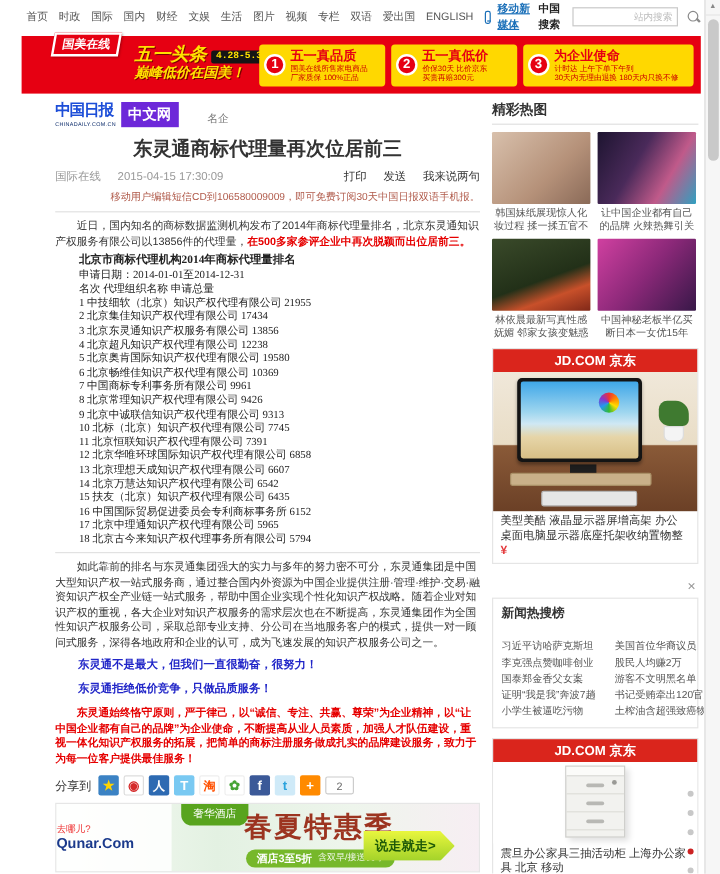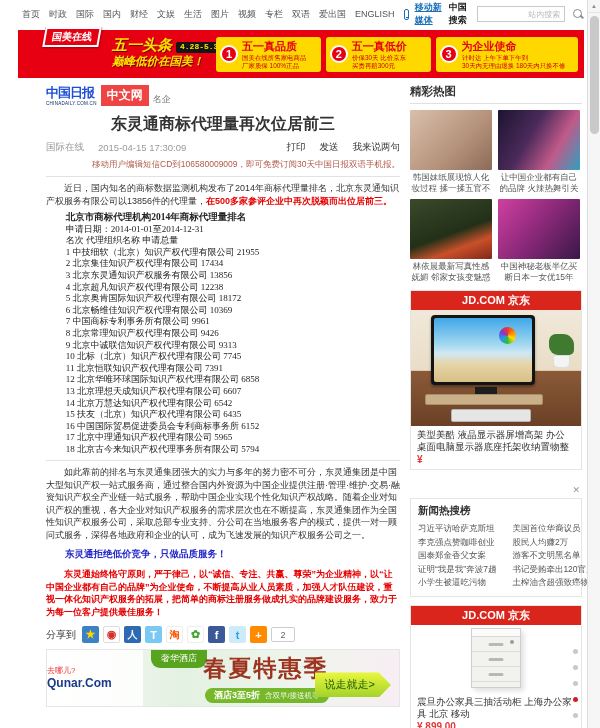--- a/index.html
+++ b/index.html
@@ -39,22 +39,22 @@
 
   
   .content { display:flex; align-items:flex-start; }
   .article { flex:1; padding:0 10px 0 28px; min-width:0; }
   .sidebar { width:172px; margin-right:2px; }
 
   
   .logo-row { display:flex; align-items:flex-end; gap:4px; height:22px; }
   .logo-cn { color:#1d4ed8; font-weight:bold; font-size:13px; letter-spacing:-1px; line-height:11px;}
   .logo-site { display:block; font-size:4.5px; color:#0a2a6a; letter-spacing:.3px;}
-  .logo-box { background:#ef4444; color:#fff; font-size:12px; font-weight:bold; padding:2px 6px; }
-  .logo-channel { font-size:9px; color:#777; margin-left:0; }
+  .logo-box { background:#6d28d9; color:#fff; font-size:12px; font-weight:bold; padding:2px 6px; }
+  .logo-channel { font-size:9px; color:#777; margin-left:20px; }
   .title { text-align:center; font-size:16px; font-weight:bold; color:#333; margin:8px 0 6px 0; }
   .meta { display:flex; align-items:center; font-size:9.5px; color:#999; }
   .meta .src{ margin-right:14px; } .meta .dt{}
   .meta-actions { margin-left:auto; display:flex; gap:14px; }
   .meta-actions span { color:#333; cursor:pointer; }
   .notice { text-align:right; font-size:8.5px; color:#b05a4a; margin-top:5px; }
   .divider { border-top:1px solid #e2e2e2; margin:5px 0; }
 
   
   .para { font-size:9px; line-height:12.5px; color:#333; text-indent:2em; margin:5px 0; }
@@ -83,22 +83,22 @@
     background:linear-gradient(90deg,#f9fcf6,#e3f1e2 38%,#eef5ec 70%,#f7eef3); cursor:pointer;}
   .q-logo { width:96px; height:100%; background:rgba(255,255,255,.85); display:flex; flex-direction:column;
     justify-content:center; line-height:1.2;}
   .q-mini { font-size:8px; color:#e33; } .q-name { font-size:12px; font-weight:bold; color:#1b3a8c; }
   .q-badge { position:absolute; left:104px; top:0; background:#58a41e; color:#fff; font-size:9px; padding:2px 10px 3px; border-radius:0 0 9px 9px;}
   .q-mid { margin-left:44px; position:relative;text-align:right; }
   .q-head { font-size:23px; font-weight:bold; color:#9c3420; letter-spacing:2px; font-family:"Liberation Serif", serif; }
   .q-deal { display:inline-flex; gap:5px; align-items:center; background:#76b82a; color:#fff; font-size:9px;
     font-weight:bold; padding:1px 9px; border-radius:9px; margin-left:18px;}
   .q-deal .q-note { font-weight:normal; font-size:7.5px; opacity:.9; }
-  .q-cta { position:absolute; right:8px; bottom:9px; background:linear-gradient(180deg,#eaf73e,#a4d32a);
-    color:#1f5a08; font-weight:normal; font-size:11px; padding:5px 16px 5px 10px;
+  .q-cta { position:absolute; right:20px; bottom:9px; background:linear-gradient(180deg,#eaf73e,#a4d32a);
+    color:#1f5a08; font-weight:bold; font-size:11px; padding:5px 16px 5px 10px;
     clip-path:polygon(0 0,84% 0,100% 50%,84% 100%,0 100%); cursor:pointer;margin-left:37px;}
 
   
   .sb-mod { margin-bottom:8px; }
   .sb-title { font-size:11.5px; font-weight:bold; color:#333; padding-bottom:4px; border-bottom:1px solid #e0e0e0; margin-bottom:6px;}
   .hi-grid { display:flex; flex-wrap:wrap; gap:6px 6px; }
   .hi-item { width:82px; cursor:pointer; }
   .hi-img { width:82px; height:60px; border-radius:1px; }
   .hi-img1{background:linear-gradient(135deg,#d8c0ac,#b59179 60%,#8a6a58);}
   .hi-img2{background:linear-gradient(120deg,#1d1430,#4a2a5a 40%,#c05a8a 70%,#30a0c0);}
@@ -119,21 +119,21 @@
   .umbrella { position:absolute; right:16px; top:9px; width:17px; height:17px; border-radius:50%;
     background:conic-gradient(#e33,#f80,#fd0,#3b3,#29e,#83c,#e33); }
   .m-stand { position:absolute; left:64px; top:77px; width:22px; height:7px; background:#1e1e1e; }
   .m-base { position:absolute; left:14px; top:84px; width:118px; height:11px; background:#c9b089; border:1px solid #a98f66; border-radius:2px;}
   .keyboard { position:absolute; left:40px; bottom:4px; width:80px; height:13px; background:#e6e6e6; border:1px solid #b5b5b5; border-radius:2px;}
   .plant { position:absolute; right:7px; top:24px; width:25px; height:21px; background:#3f7a30; border-radius:7px 11px 5px 9px;}
   .pot { position:absolute; right:11px; top:45px; width:17px; height:13px; background:#f4f4f4; border-radius:0 0 5px 5px; border:1px solid #ddd;}
   .close-row { text-align:right; padding:1px 2px; }
   .close-x { font-size:9px; color:#999; cursor:pointer; }
   .hs-box { border:1px solid #e5e5e5; padding:5px 7px 6px; }
-  .hs-title { font-size:10.5px; font-weight:bold; color:#333; margin-bottom:4px; }
+  .hs-title { font-size:10.5px; font-weight:bold; color:#333; margin-bottom:14px; }
   .hs-cols { display:flex; gap:16px; }
   .hs-col { flex:1; }
   .hs-item { font-size:8.5px; color:#555; line-height:13.5px; white-space:nowrap; overflow:hidden; cursor:pointer;}
   
   .jd2-img { position:relative; height:68px; background:#fff; }
   .cabinet { position:absolute; left:50%; transform:translateX(-50%); top:3px; width:50px; height:60px;
     background:#f2f2ef; border:1px solid #cfcfcc; box-shadow:3px 3px 5px rgba(0,0,0,.12);}
   .cab-top { height:8px; background:#fbfbf9; border-bottom:1px solid #d8d8d4; }
   .drawer { height:15px; border-bottom:1px solid #deded9; position:relative; }
   .drawer::after { content:""; position:absolute; left:50%; top:6px; transform:translateX(-50%);
@@ -246,40 +246,41 @@
       </p>
 
       <div class="ranking">
         <div class="rk-title">北京市商标代理机构2014年商标代理量排名</div>
         <div>申请日期：2014-01-01至2014-12-31</div>
         <div>名次 代理组织名称 申请总量</div>
         <div>1 中技细软（北京）知识产权代理有限公司 21955</div>
         <div>2 北京集佳知识产权代理有限公司 17434</div>
         <div>3 北京东灵通知识产权服务有限公司 13856</div>
         <div>4 北京超凡知识产权代理有限公司 12238</div>
-        <div>5 北京奥肯国际知识产权代理有限公司 18172</div>
+        <div>5 北京奥肯国际知识产权代理有限公司 19580</div>
         <div>6 北京畅维佳知识产权代理有限公司 10369</div>
         <div>7 中国商标专利事务所有限公司 9961</div>
         <div>8 北京常理知识产权代理有限公司 9426</div>
         <div>9 北京中诚联信知识产权代理有限公司 9313</div>
         <div>10 北标（北京）知识产权代理有限公司 7745</div>
         <div>11 北京恒联知识产权代理有限公司 7391</div>
         <div>12 北京华唯环球国际知识产权代理有限公司 6858</div>
         <div>13 北京理想天成知识产权代理有限公司 6607</div>
         <div>14 北京万慧达知识产权代理有限公司 6542</div>
         <div>15 扶友（北京）知识产权代理有限公司 6435</div>
         <div>16 中国国际贸易促进委员会专利商标事务所 6152</div>
         <div>17 北京中理通知识产权代理有限公司 5965</div>
         <div>18 北京古今来知识产权代理事务所有限公司 5794</div>
       </div>
 
       <div class="divider"></div>
 
       <p class="para">如此靠前的排名与东灵通集团强大的实力与多年的努力密不可分，东灵通集团是中国大型知识产权一站式服务商，通过整合国内外资源为中国企业提供注册·管理·维护·交易·融资知识产权全产业链一站式服务，帮助中国企业实现个性化知识产权战略。随着企业对知识产权的重视，各大企业对知识产权服务的需求层次也在不断提高，东灵通集团作为全国性知识产权服务公司，采取总部专业支持、分公司在当地服务客户的模式，提供一对一顾问式服务，深得各地政府和企业的认可，成为飞速发展的知识产权服务公司之一。</p>
 
+      <div class="slogan">东灵通不是最大，但我们一直很勤奋，很努力！</div>
       <div class="slogan">东灵通拒绝低价竞争，只做品质服务！</div>
 
       <p class="para-red">东灵通始终恪守原则，严于律己，以“诚信、专注、共赢、尊荣”为企业精神，以“让中国企业都有自己的品牌”为企业使命，不断提高从业人员素质，加强人才队伍建设，重视一体化知识产权服务的拓展，把简单的商标注册服务做成扎实的品牌建设服务，致力于为每一位客户提供最佳服务！</p>
 
       <div class="share">
         <span class="share-label">分享到</span>
         <span class="si si-qzone">★</span>
         <span class="si si-weibo">◉</span>
         <span class="si si-renren">人</span>
         <span class="si si-tqq">T</span>

